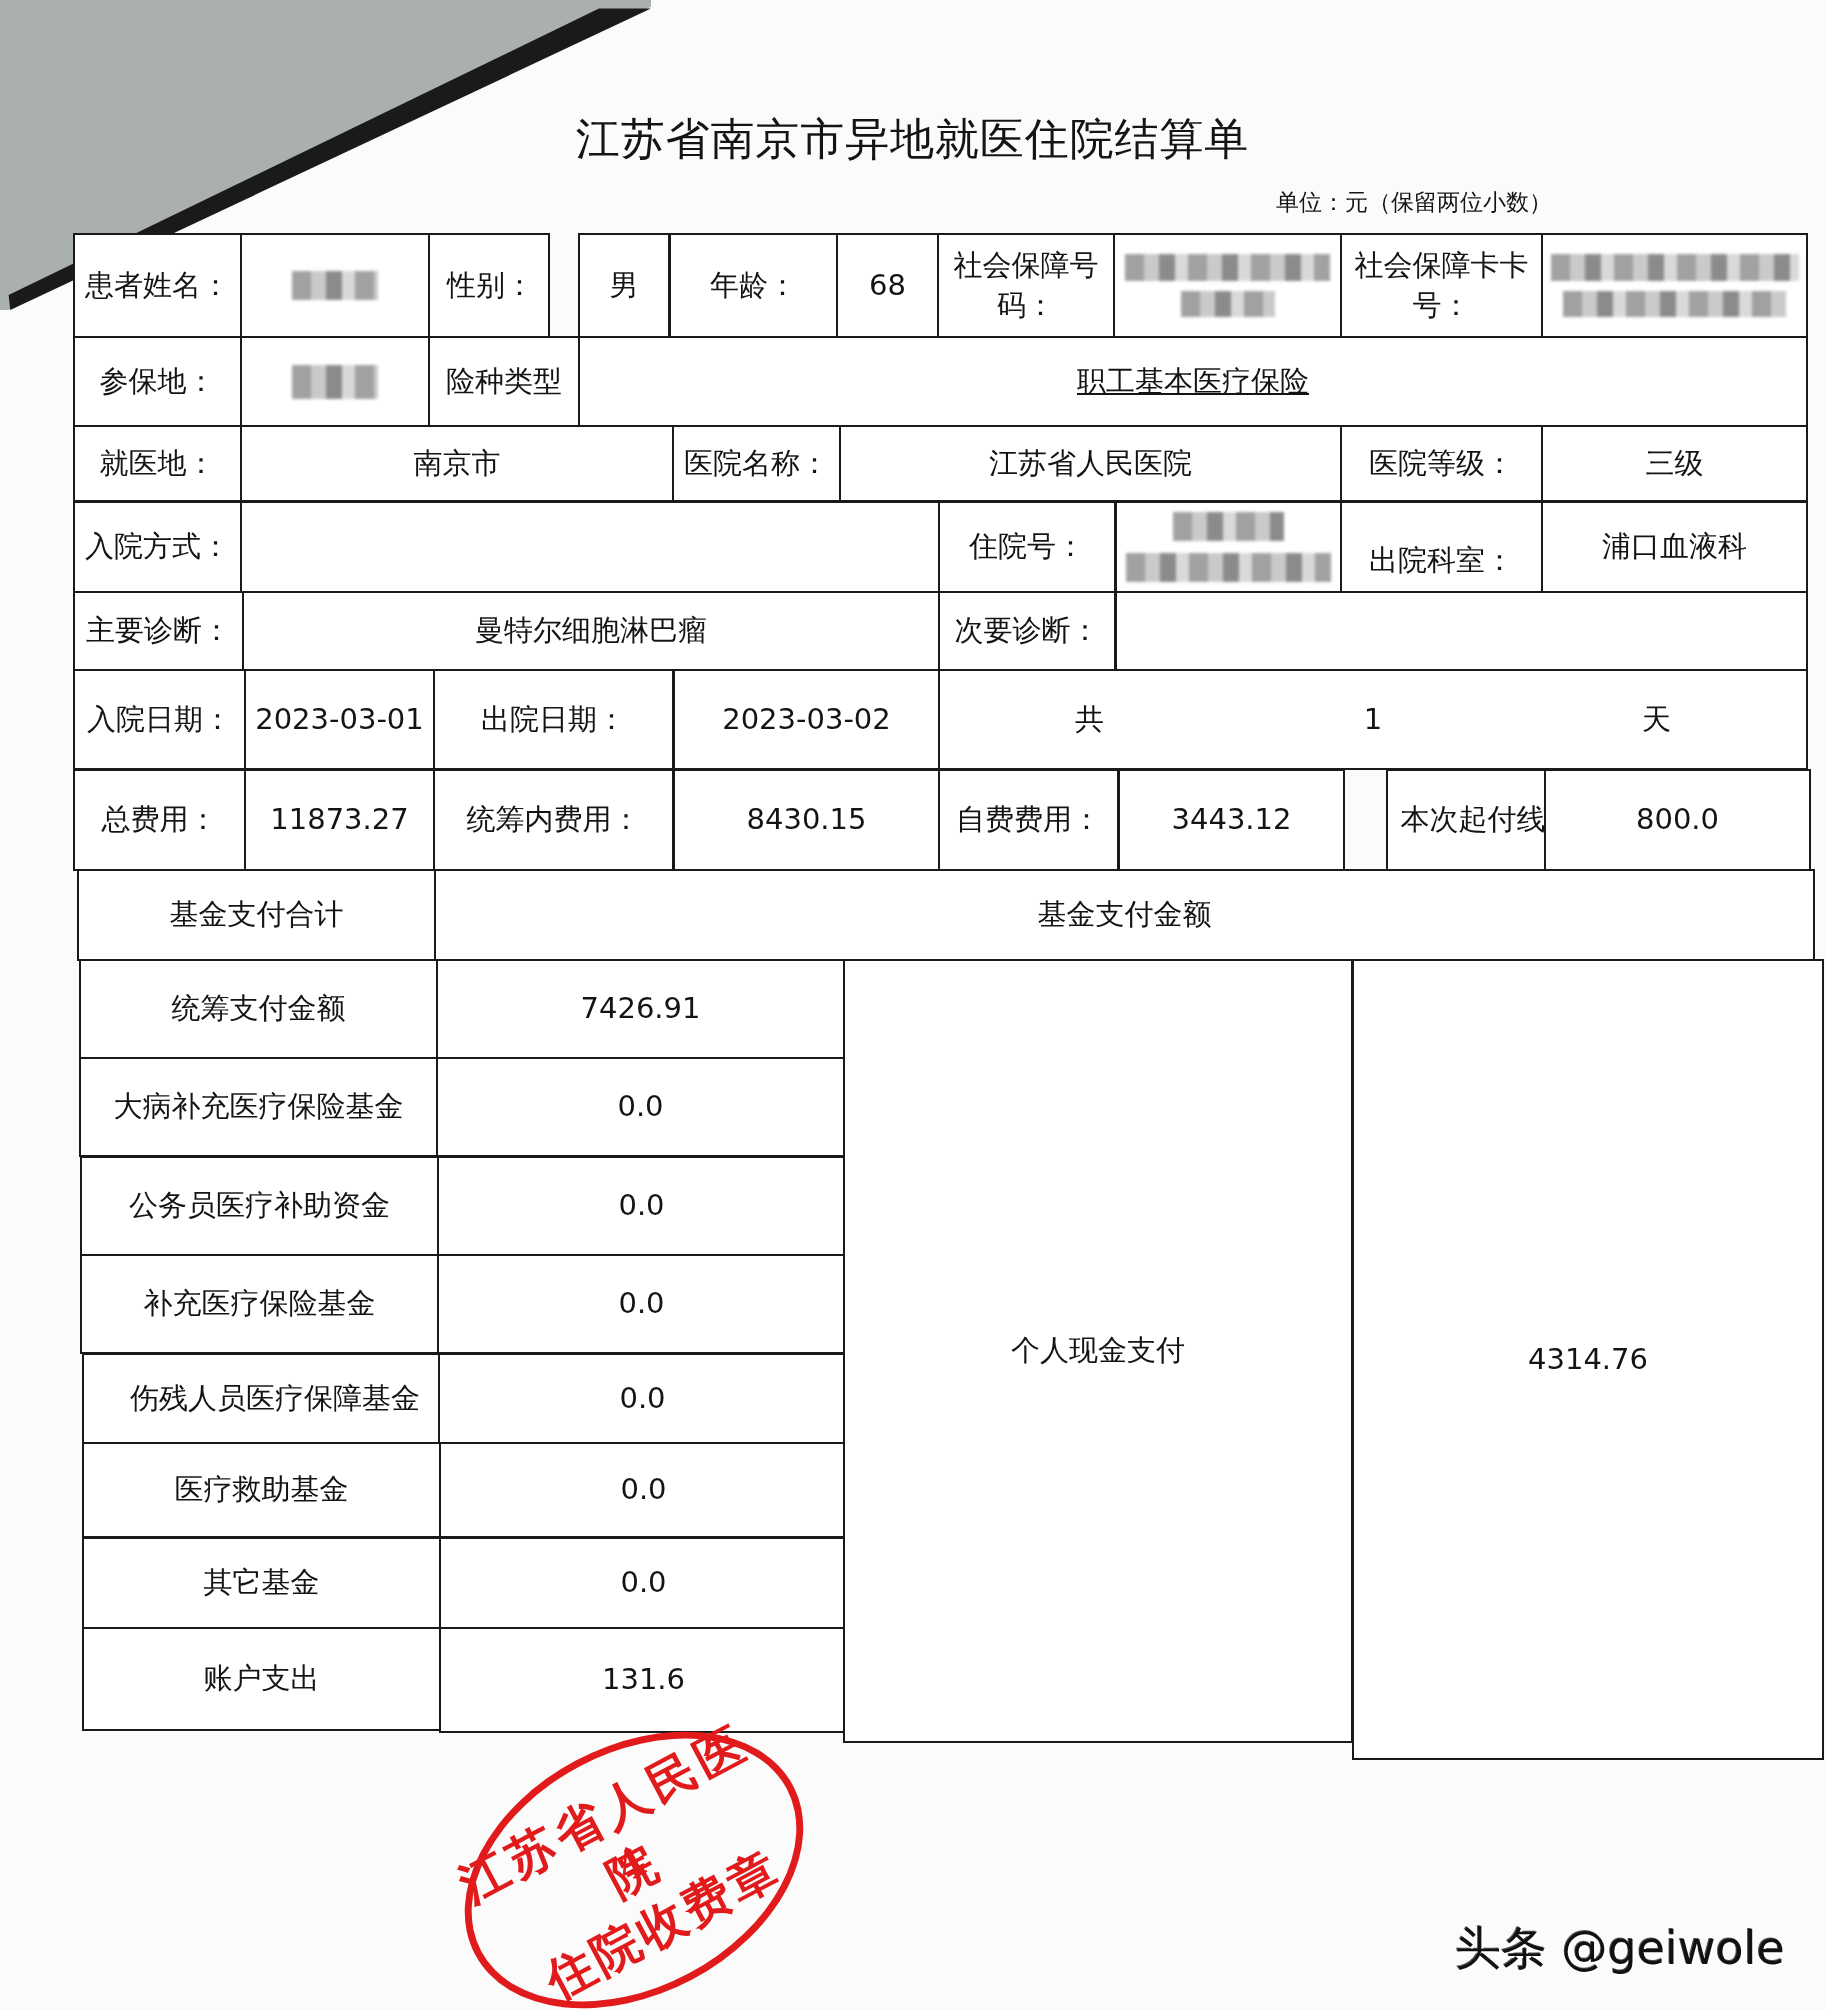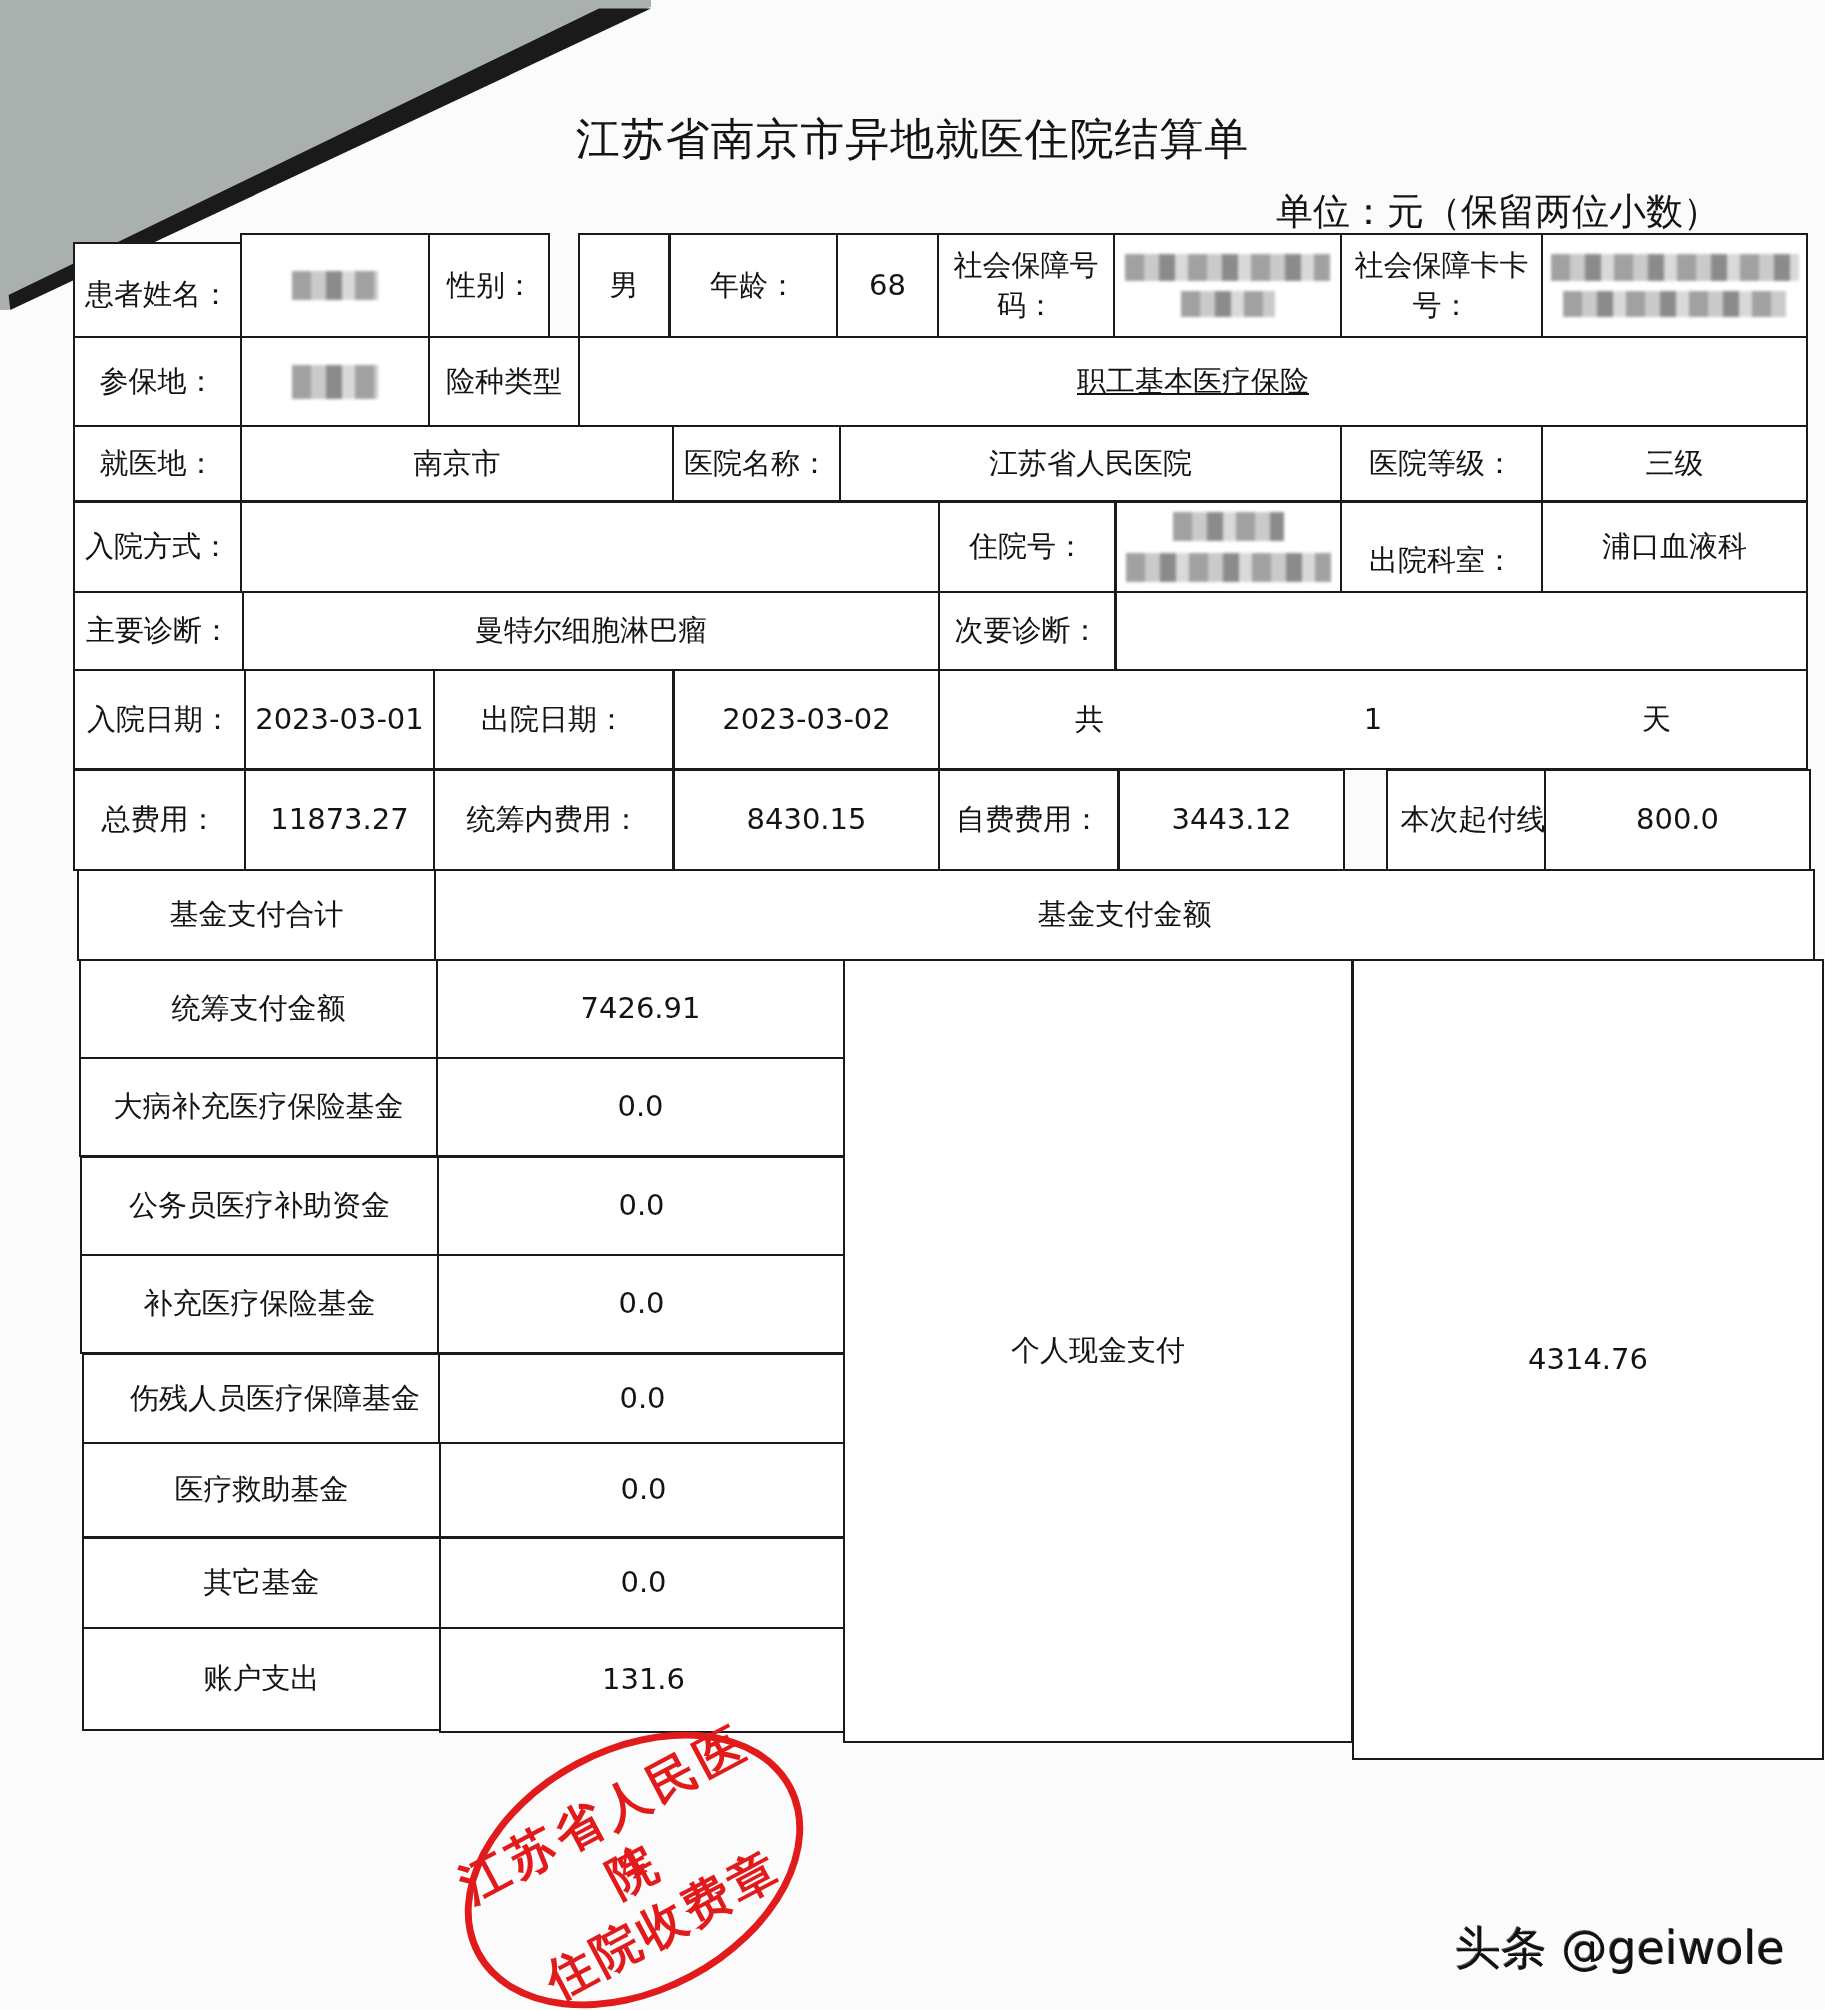--- a/index.html
+++ b/index.html
@@ -3,42 +3,42 @@
 <meta charset="utf-8">
 <style>
   html,body{margin:0;padding:0;}
   body{width:1825px;height:2010px;position:relative;background:#fbfbfb;overflow:hidden;
        font-family:"DejaVu Sans","Liberation Sans",sans-serif;color:#141414;}
   .shadeA{position:absolute;left:0;top:0;width:651px;height:317px;
           background:#a9b0ae;clip-path:polygon(0 0,651px 0,651px 6.8px,8.6px 310px,0 310px);}
   .shadeEdge{position:absolute;left:0;top:0;width:651px;height:317px;
           background:#1a1a1a;clip-path:polygon(599px 8.6px,651px 8.6px,10.3px 310px,8.6px 295px);}
   .title{position:absolute;left:0;width:1825px;top:110px;text-align:center;font-size:44px;letter-spacing:0.9px;}
-  .unit{position:absolute;left:1276px;top:187px;font-size:37px;}
+  .unit{position:absolute;left:1276px;top:187px;font-size:23px;}
   .cell{position:absolute;box-sizing:border-box;border:2.1px solid #1a1a1a;background:#fff;
         display:flex;align-items:center;justify-content:center;text-align:center;
         font-size:29px;line-height:1.35;padding:0 5.1px;}
   .blur{display:inline-block;background:repeating-linear-gradient(90deg,#8a8a8a 0 19px,#bdbdbd 19px 34px,#6f6f6f 34px 50px,#d0d0d0 50px 63px);
         filter:blur(1.7px);opacity:.8;}
   .stamp{position:absolute;left:454px;top:1746px;width:360px;height:248px;transform:rotate(-28deg);}
   .stamp .ring{position:absolute;inset:0;border:7.7px solid #e11b1b;border-radius:50%;}
   .stamp .t{position:absolute;color:#e11b1b;font-weight:bold;font-family:"DejaVu Serif",serif;}
   .watermark{position:absolute;left:1455px;top:1918px;font-size:46px;color:#111;
              text-shadow:1.7px 1.7px 0 #fff,-0.9px -0.9px 0 #555;}
 </style>
 </head>
 <body>
 
 <div class="shadeA"></div>
 <div class="shadeEdge"></div>
 
 <div class="title">江苏省南京市异地就医住院结算单</div>
 <div class="unit">单位：元（保留两位小数）</div>
 
-<div class="cell" style="left:73px;top:242px;width:169px;height:105px;">患者姓名：</div>
+<div class="cell" style="left:73px;top:233px;width:169px;height:105px;">患者姓名：</div>
 <div class="cell" style="left:240px;top:233px;width:190px;height:105px;">
     <span class="blur" style="width:86px;height:29px;"></span>
   </div>
 <div class="cell" style="left:428px;top:233px;width:122px;height:105px;padding-left:8px;">性别：</div>
 <div class="cell" style="left:578px;top:233px;width:92px;height:105px;">男</div>
 <div class="cell" style="left:669px;top:233px;width:169px;height:105px;">年龄：</div>
 <div class="cell" style="left:836px;top:233px;width:103px;height:105px;">68</div>
 <div class="cell" style="left:937px;top:233px;width:178px;height:105px;">社会保障号码：</div>
 <div class="cell" style="left:1113px;top:233px;width:229px;height:105px;flex-direction:column;gap:10.3px;">
     <span class="blur" style="width:205px;height:27px;"></span>

